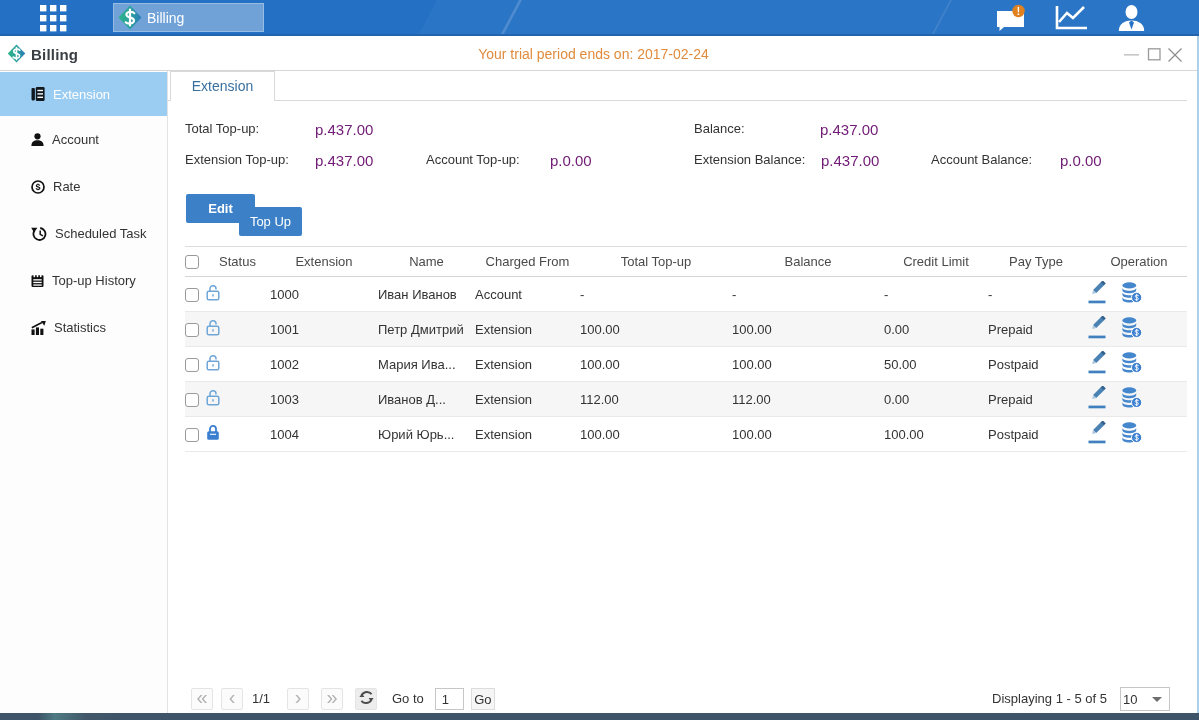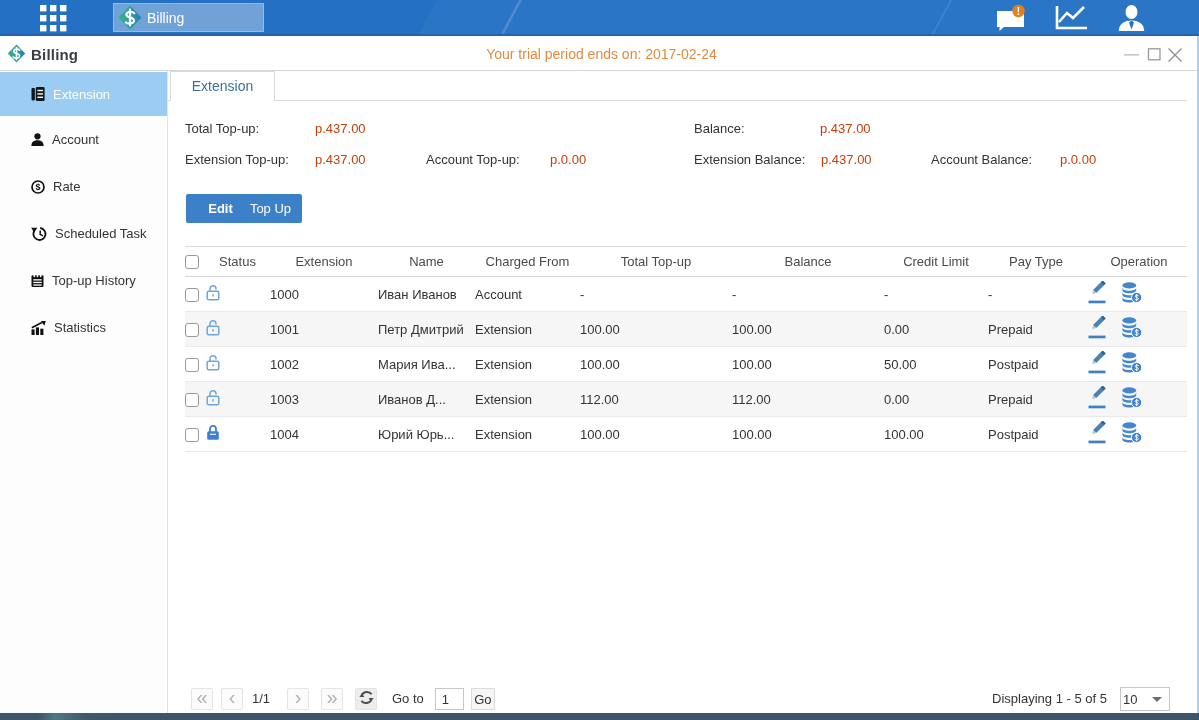--- a/index.html
+++ b/index.html
@@ -9,32 +9,32 @@
 .decB { position:absolute; left:519px; top:0; width:2.5px; height:36px; background:rgba(255,255,255,0.17); transform:skewX(-28deg); transform-origin:0 0; }
 .decC { position:absolute; left:950px; top:0; width:2px; height:36px; background:rgba(255,255,255,0.1); transform:skewX(-28deg); transform-origin:0 0; }
 #gridicon { position:absolute; left:40px; top:5px; }
 #apptab { position:absolute; left:113px; top:3px; width:151px; height:29px; background:rgba(255,255,255,0.35); border:1px solid rgba(255,255,255,0.28); display:flex; align-items:center; }
 #apptab svg { margin-left:4px; }
 #apptab span { color:#fff; font-size:14px; margin-left:5px; }
 .topic { position:absolute; top:0; height:36px; display:flex; align-items:center; }
 #titlebar { position:absolute; left:0; top:36px; width:1199px; height:35px; background:#fff; border-bottom:1px solid #d6d6d6; }
 #titlogo { position:absolute; left:7px; top:8px; }
 #titlebar b { position:absolute; left:31px; top:10px; font-size:15px; color:#3a3f44; letter-spacing:0.2px; }
-#trial { position:absolute; left:16px; top:10px; width:1171px; text-align:center; font-size:14px; color:#e08b3d; }
+#trial { position:absolute; left:8px; top:10px; width:1171px; text-align:center; font-size:14px; color:#e08b3d; }
 #winctl { position:absolute; right:16px; top:0; height:35px; display:flex; align-items:center; }
 #sidebar { position:absolute; left:0; top:71px; width:168px; height:642px; background:#fdfdfd; border-right:1px solid #e2e2e2; }
 .mi { height:47px; display:flex; align-items:center; padding-left:31px; font-size:13px; color:#333; }
 .mi svg { margin-right:8px; flex:none; }
 .mi.sel { background:#9bcdf2; color:#fff; height:44px; margin-top:1px; }
 #content { position:absolute; left:168px; top:71px; width:1031px; height:642px; background:#fff; }
 #tabstrip { position:absolute; left:0; top:0; width:1019px; height:30px; border-bottom:1px solid #d9d9d9; }
 #tab { position:absolute; left:2px; top:0; width:105px; height:30px; background:#fff; border:1px solid #d9d9d9; border-bottom:none; color:#3a70a0; font-size:14px; text-align:center; line-height:29px; z-index:2; }
 #tabstrip:after { content:""; position:absolute; left:2px; top:30px; width:103px; height:1px; background:#fff; z-index:3; }
 .lbl { position:absolute; font-size:13px; font-weight:normal; color:#333; white-space:nowrap; }
-.val { position:absolute; font-size:13px; color:#c2410c; white-space:nowrap; }
+.val { position:absolute; font-size:15px; color:#701a75; white-space:nowrap; }
 .btn { position:absolute; top:123px; height:29px; background:#3c80c8; color:#fff; font-size:13px; text-align:center; line-height:29px; border-radius:2px; }
 #tbl { position:absolute; left:17px; top:175px; width:1002px; border-collapse:collapse; table-layout:fixed; font-size:13px; color:#333; }
 #tbl th { font-weight:normal; color:#4a4a4a; height:30px; border-top:1px solid #dcdcdc; border-bottom:1px solid #d4d4d4; text-align:center; }
 #tbl td { height:35px; border-bottom:1px solid #e9e9e9; text-align:left; white-space:nowrap; overflow:hidden; }
 #tbl tr.alt td { background:#f6f6f6; }
 .cb { width:14px; height:14px; border:1px solid #9a9a9a; border-radius:3px; background:#fff; display:inline-block; vertical-align:middle; }
 #pager { position:absolute; left:23px; top:616px; height:23px; display:flex; align-items:center; font-size:13px; color:#333; }
 .pbtn { width:22px; height:22px; border:1px solid #e4e4e4; background:#fbfbfb; border-radius:2px; display:flex; align-items:center; justify-content:center; color:#b2b2b2; font-size:20px; line-height:1; padding-bottom:3px; }
 #pright { position:absolute; right:29px; top:616px; height:23px; display:flex; align-items:center; font-size:13px; color:#333; }
 #bottombar { position:absolute; left:0; top:713px; width:1199px; height:7px; background:linear-gradient(90deg,#3e5468 0px,#3e5468 38px,#4e7a82 55px,#42586a 85px,#3e5468 120px,#3e5468 100%); }
@@ -191,21 +191,21 @@
   <div class="lbl" style="left:17px; top:81px;">Extension Top-up:</div>
   <div class="val" style="left:147px; top:81px;">p.437.00</div>
   <div class="lbl" style="left:258px; top:81px;">Account Top-up:</div>
   <div class="val" style="left:382px; top:81px;">p.0.00</div>
   <div class="lbl" style="left:526px; top:81px;">Extension Balance:</div>
   <div class="val" style="left:653px; top:81px;">p.437.00</div>
   <div class="lbl" style="left:763px; top:81px;">Account Balance:</div>
   <div class="val" style="left:892px; top:81px;">p.0.00</div>
 
   <div class="btn" style="left:18px; width:69px;font-weight:bold;">Edit</div>
-  <div class="btn" style="left:71px; width:63px;">Top Up</div>
+  <div class="btn" style="left:71px; width:63px;margin-top:13px;">Top Up</div>
 
   <table id="tbl">
     <colgroup>
         <col style="width:20px">
         <col style="width:65px">
         <col style="width:108px">
         <col style="width:97px">
         <col style="width:105px">
         <col style="width:152px">
         <col style="width:152px">

